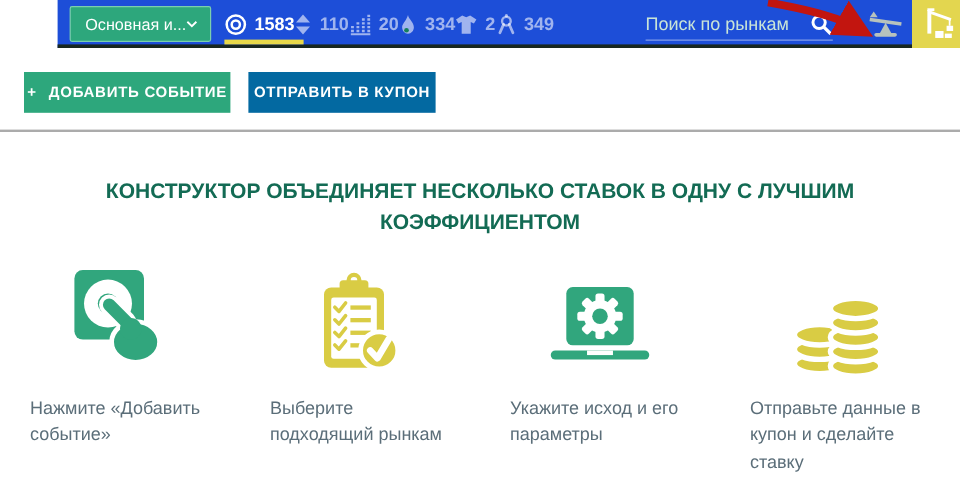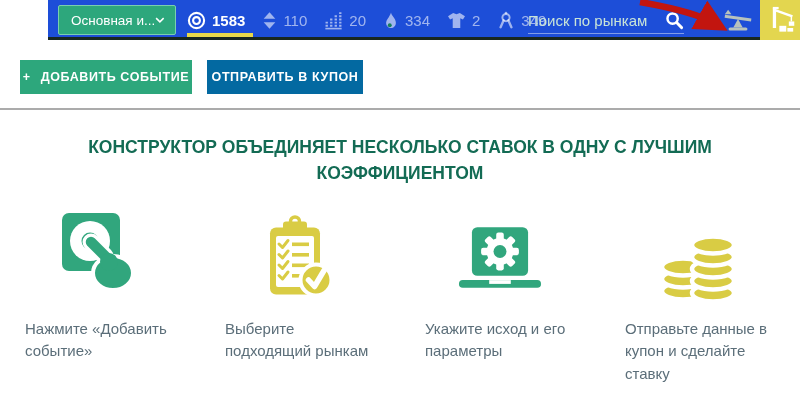--- a/index.html
+++ b/index.html
@@ -10,29 +10,29 @@
   
   .topbar { position:absolute; left:0; top:0; width:800px; height:40px;
             background:#1d4ed8; border-bottom:3px solid #182720;margin-left:48px; }
   .dropdown { position:absolute; left:10px; top:5px; width:118px; height:30px;
               background:#2da77c; border:1px solid #7bcfad; border-radius:2px;
               display:flex; align-items:center; justify-content:space-between;
               padding:0 10px 0 12px; cursor:pointer; }
   .dropdown span { color:#fff; font-size:13.5px; white-space:nowrap; }
 
   .stats { position:absolute; left:139px; top:0; height:40px; display:flex;
-           align-items:center; gap:17px; }
+           align-items:center; }
   .stat { display:flex; align-items:center; gap:6px; color:rgba(255,255,255,.58);
-          font-size:15px; cursor:pointer; }
+          font-size:15px; cursor:pointer;font-weight:bold; }
   .stat.active { color:#fff; font-weight:bold; }
   .stat svg { display:block; }
   .active-underline { position:absolute; left:139px; bottom:0; width:66px; height:4px;
                       background:#e8d94a; }
 
-  .search { position:absolute; left:480px; top:7px; width:156px; height:27px;
+  .search { position:absolute; left:490px; top:7px; width:156px; height:27px;
             display:flex; align-items:center;
             border-bottom:1px solid rgba(255,255,255,.45); }
   .search input { flex:1; background:transparent; border:none; outline:none;
                   color:#fff; font-size:15px; font-family:inherit; min-width:0; }
   .search input::placeholder { color:#c9e4d7; opacity:1; }
 
   .balance-btn { position:absolute; left:670px; top:0; width:40px; height:40px;
                  display:flex; align-items:center; justify-content:center; cursor:pointer; }
   .sq { position:absolute; top:0; height:40px; background:#e3d64f;
         display:flex; align-items:center; justify-content:center; cursor:pointer; }
@@ -48,21 +48,21 @@
   .btn { position:absolute; top:17px; height:34px; border:none; color:#fff;
          font-family:inherit; font-size:12.5px; font-weight:bold;
          letter-spacing:.6px; cursor:pointer; display:flex; align-items:center;
          justify-content:center; gap:10px; }
   .btn-green { left:20px; width:172px; background:#2da77c; }
   .btn-yellow { left:207px; width:156px; background:#0369a1; }
 
   
   .main { position:absolute; left:0; top:110px; width:800px; height:301px;
           background:#fff; }
-  .heading { margin:24px auto 0; max-width:690px; text-align:center;
+  .heading { margin:36px auto 0; max-width:690px; text-align:center;
              color:#136b54; font-size:17.5px; font-weight:bold; line-height:1.5; }
   .steps { display:flex; margin-top:18px; }
   .step { width:200px; display:flex; flex-direction:column; align-items:center; }
   .step-icon { height:104px; display:flex; align-items:flex-end; justify-content:center; }
   .step p { margin-top:9px; max-width:150px; color:#5b6e79;
             font-size:15px; line-height:1.5; }
 </style>
 </head>
 <body>
 

